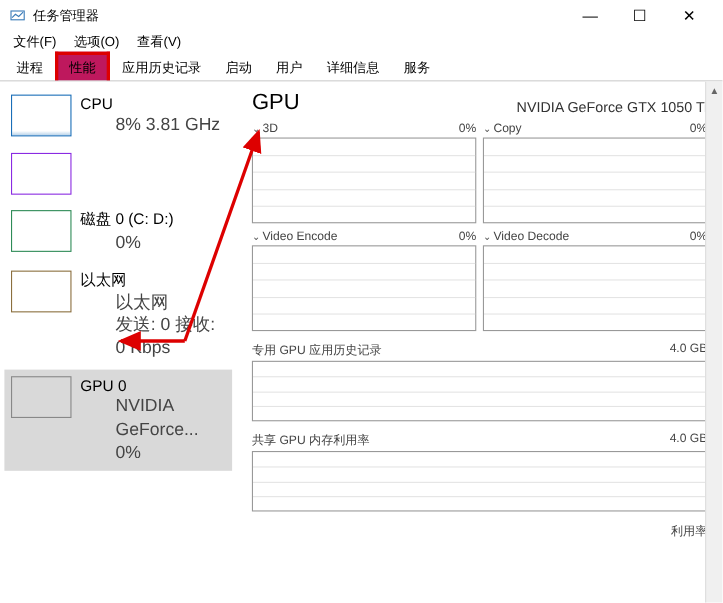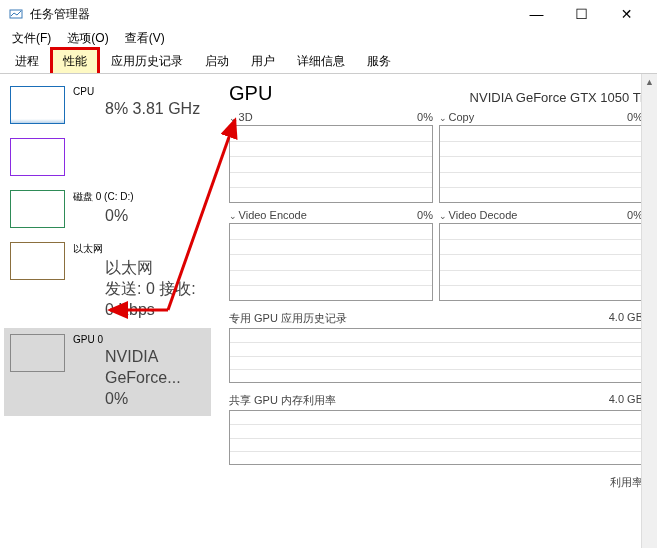--- a/index.html
+++ b/index.html
@@ -9,36 +9,36 @@
   .titlebar .icon { width: 16px; height: 16px; margin-right: 6px; display: inline-flex; align-items: center; justify-content: center; }
   .title-text { font-size: 12px; }
   .win-controls { margin-left: auto; display: flex; }
   .win-btn { width: 45px; height: 28px; display: flex; align-items: center; justify-content: center; font-size: 14px; }
   
   .menubar { display: flex; height: 22px; padding: 0 4px; }
   .menu-item { padding: 2px 8px; font-size: 12px; }
   
   .tabbar { display: flex; height: 24px; border-bottom: 1px solid #ccc; padding: 0 4px; align-items: flex-end; }
   .tab { padding: 3px 10px; font-size: 12px; border: 1px solid transparent; border-bottom: none; position: relative; }
-  .tab.active { border: 3px solid #d00; border-bottom: none; background: #fef9c3; }
+  .tab.active { border: 3px solid #d00; border-bottom: none; background: #be185d; }
   
   .body { display: flex; height: calc(548px - 28px - 22px - 24px); }
   
   .sidebar { width: 215px; overflow-y: auto; padding: 6px 4px; }
   .side-item { display: flex; align-items: flex-start; padding: 6px 6px; margin-bottom: 2px; cursor: default; }
   .side-item.selected { background: #d9d9d9; }
   .thumb { width: 55px; height: 38px; border: 1px solid #888; margin-right: 8px; flex-shrink: 0; position: relative; overflow: hidden; }
   .thumb.cpu { border-color: #1a6eb8; }
   .thumb.cpu::after { content: ""; position: absolute; bottom: 0; left: 0; right: 0; height: 4px; background: linear-gradient(to top, rgba(26,110,184,0.3), transparent); }
   .thumb.mem { border-color: #8a2be2; }
   .thumb.disk { border-color: #2e8b57; }
   .thumb.eth { border-color: #8b6f3e; }
   .thumb.gpu { border-color: #888; }
   .side-info { display: flex; flex-direction: column; }
-  .side-title { font-size: 10px; margin-bottom: 2px; }
+  .side-title { font-size: 14px; margin-bottom: 2px; }
   .side-sub { font-size: 16px; color: #444; line-height: 1.3; margin-left: 32px; }
   
   .main { flex: 1; padding: 8px 14px 0 14px; position: relative; overflow: hidden; }
   .main-header { display: flex; align-items: flex-end; justify-content: space-between; margin-bottom: 6px; }
   .main-title { font-size: 20px; font-weight: 400; }
   .gpu-name { font-size: 13px; color: #333; }
   
   .graph-grid { display: flex; flex-wrap: wrap; gap: 6px; }
   .graph-cell { width: calc(50% - 3px); }
   .graph-label { display: flex; justify-content: space-between; font-size: 11px; margin-bottom: 2px; color: #444; }

